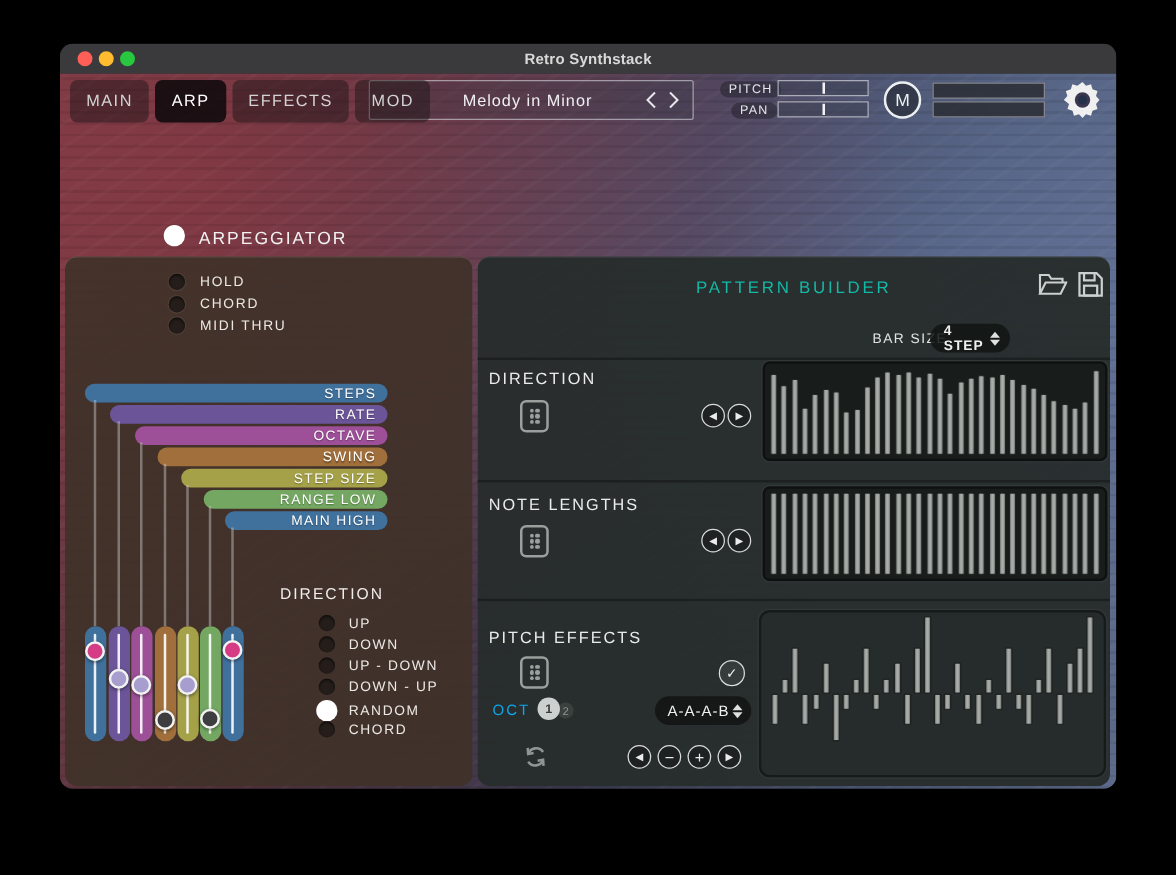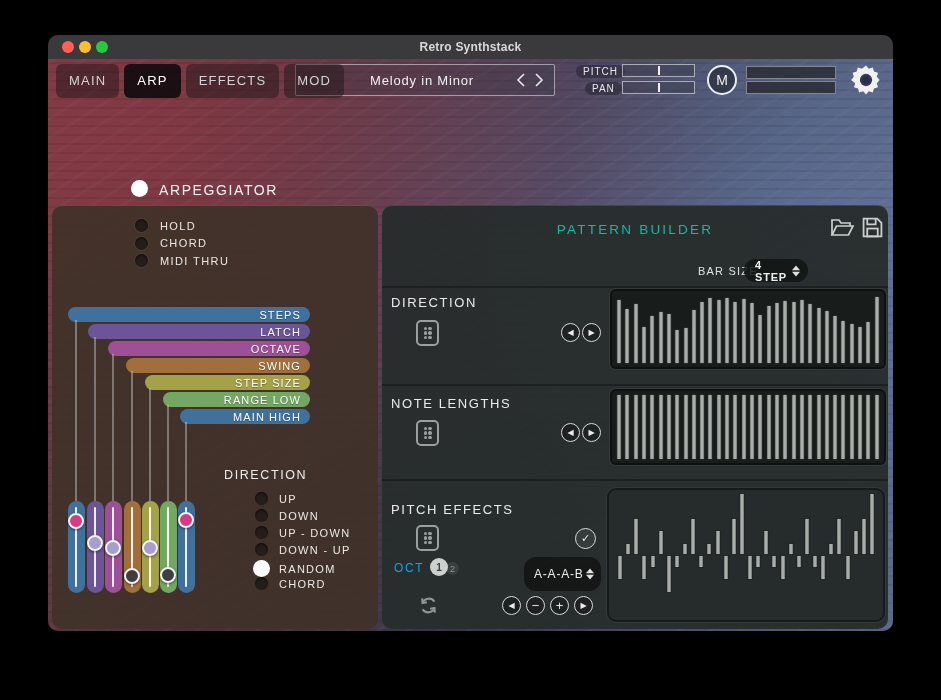--- a/index.html
+++ b/index.html
@@ -185,21 +185,21 @@
       <div>
           <div class="param-bar" style="left: 16px; top: 101px; width: 242px; background: rgb(64, 113, 157);">
             <span>STEPS</span>
           </div>
           <div class="drop-line" style="left: 23.25px; top: 114px; height: 181px;"></div>
           <div class="vtrack" style="left: 15.5px; top: 295px; height: 92px; background: rgb(64, 113, 157);">
             <div class="inner-line"></div>
           </div>
           <div class="knob" style="left: 16px; top: 307.16px; background: rgb(214, 60, 133);"></div>
           <div class="param-bar" style="left: 36px; top: 118px; width: 222px; background: rgb(107, 84, 152);">
-            <span>LATCH</span>
+            <span>RATE</span>
           </div>
           <div class="drop-line" style="left: 42.25px; top: 131px; height: 164px;"></div>
           <div class="vtrack" style="left: 34.5px; top: 295px; height: 92px; background: rgb(107, 84, 152);">
             <div class="inner-line"></div>
           </div>
           <div class="knob" style="left: 35px; top: 329.2px; background: rgb(167, 157, 206);"></div>
           <div class="param-bar" style="left: 56px; top: 135px; width: 202px; background: rgb(157, 79, 151);">
             <span>OCTAVE</span>
           </div>
           <div class="drop-line" style="left: 60.25px; top: 148px; height: 147px;"></div>
@@ -406,21 +406,21 @@
         </div>
 
       <div class="circ-btn" style="left:193px; top:322px; width:21px; height:21px; background:#43494780; font-size:11px;">✓</div>
 
       <div class="abs sec-label" style="left:12px; top:355px; font-size:12px; color:#0ea5e9;">OCT</div>
       <div>
           <div class="oct-circ" style="left: 48px; top: 352px; width: 18px; height: 18px; background: rgb(204, 209, 207); color: rgb(60, 60, 60); font-size: 10px; font-weight: bold; z-index: 2;">1</div>
           <div class="oct-circ" style="left: 64px; top: 356px; width: 13px; height: 13px; background: rgb(58, 64, 62); color: rgb(141, 147, 143); font-size: 9px; z-index: 1;">2</div>
         </div>
 
-      <div class="dark-pill" style="left:142px; top:351px; width:77px; height:34px; padding:0 6px 0 10px; border-radius:12px;">
+      <div class="dark-pill" style="left:142px; top:351px; width:77px; height:23px; padding:0 6px 0 10px; border-radius:12px;">
         <span style="flex:1; font-size:12px; letter-spacing:.8px;">A-A-A-B</span>
         <span class="stepper" style="transform:scale(.8);">
             <i class="up"></i>
             <i class="dn"></i>
           </span>
       </div>
 
       <div class="abs" style="left:37px; top:390px;">
         <svg width="19" height="19" viewBox="0 0 24 24" fill="none" stroke="#8f9593" stroke-width="2.6">
           <path d="M19.5 7A8.5 8.5 0 0 0 4.5 9"></path>

